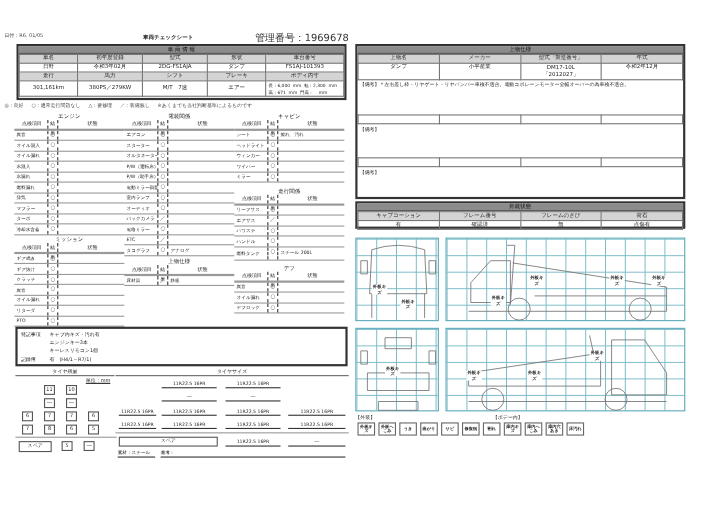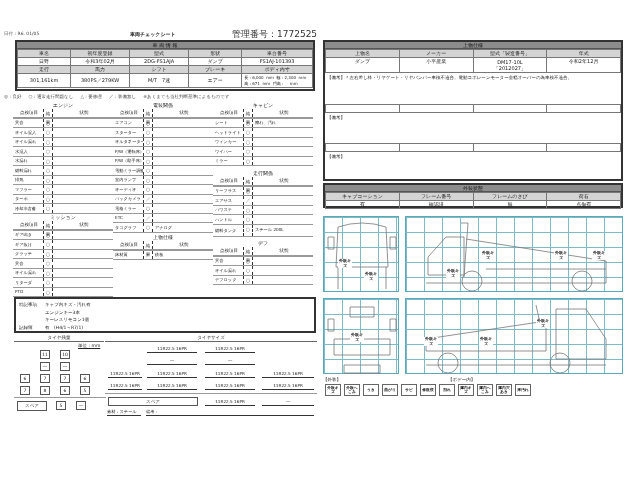--- a/index.html
+++ b/index.html
@@ -24,21 +24,21 @@
 .diag{position:absolute;border:1px solid #5aa9b8;background-image:linear-gradient(#7bbcc8 1px,transparent 1px),linear-gradient(90deg,#7bbcc8 1px,transparent 1px);background-size:18px 15px}
 .mark{position:absolute;background:#fff;font-size:4px;font-weight:bold;text-align:center;line-height:4.5px;width:14px}
 .legend{display:flex;gap:3px}
 .lg{width:16px;height:12px;border:1px solid #666;font-size:3.8px;font-weight:bold;text-align:center;display:flex;align-items:center;justify-content:center;line-height:4px}
 </style>
 </head>
 <body>
 
 <div class="abs t" style="left:4px;top:32px;font-size:4.5px;color:#444">日付：R6. 01/05</div>
 <div class="abs t" style="left:130px;top:32px;font-size:5px;font-weight:bold">車両チェックシート</div>
-<div class="abs" style="left:232px;top:28px;font-size:9px;color:#333">管理番号：1772525</div>
+<div class="abs" style="left:232px;top:28px;font-size:9px;color:#333">管理番号：1969678</div>
 
 <div class="abs frame" style="left:15px;top:40px;width:300px;height:51px">
   <div class="hdrbar" style="border:none;border-bottom:1px solid #555">車 両 情 報</div>
   <table class="grid">
     <colgroup>
         <col style="width:18%">
         <col style="width:20%">
         <col style="width:20%">
         <col style="width:18%">
         <col style="width:24%">

